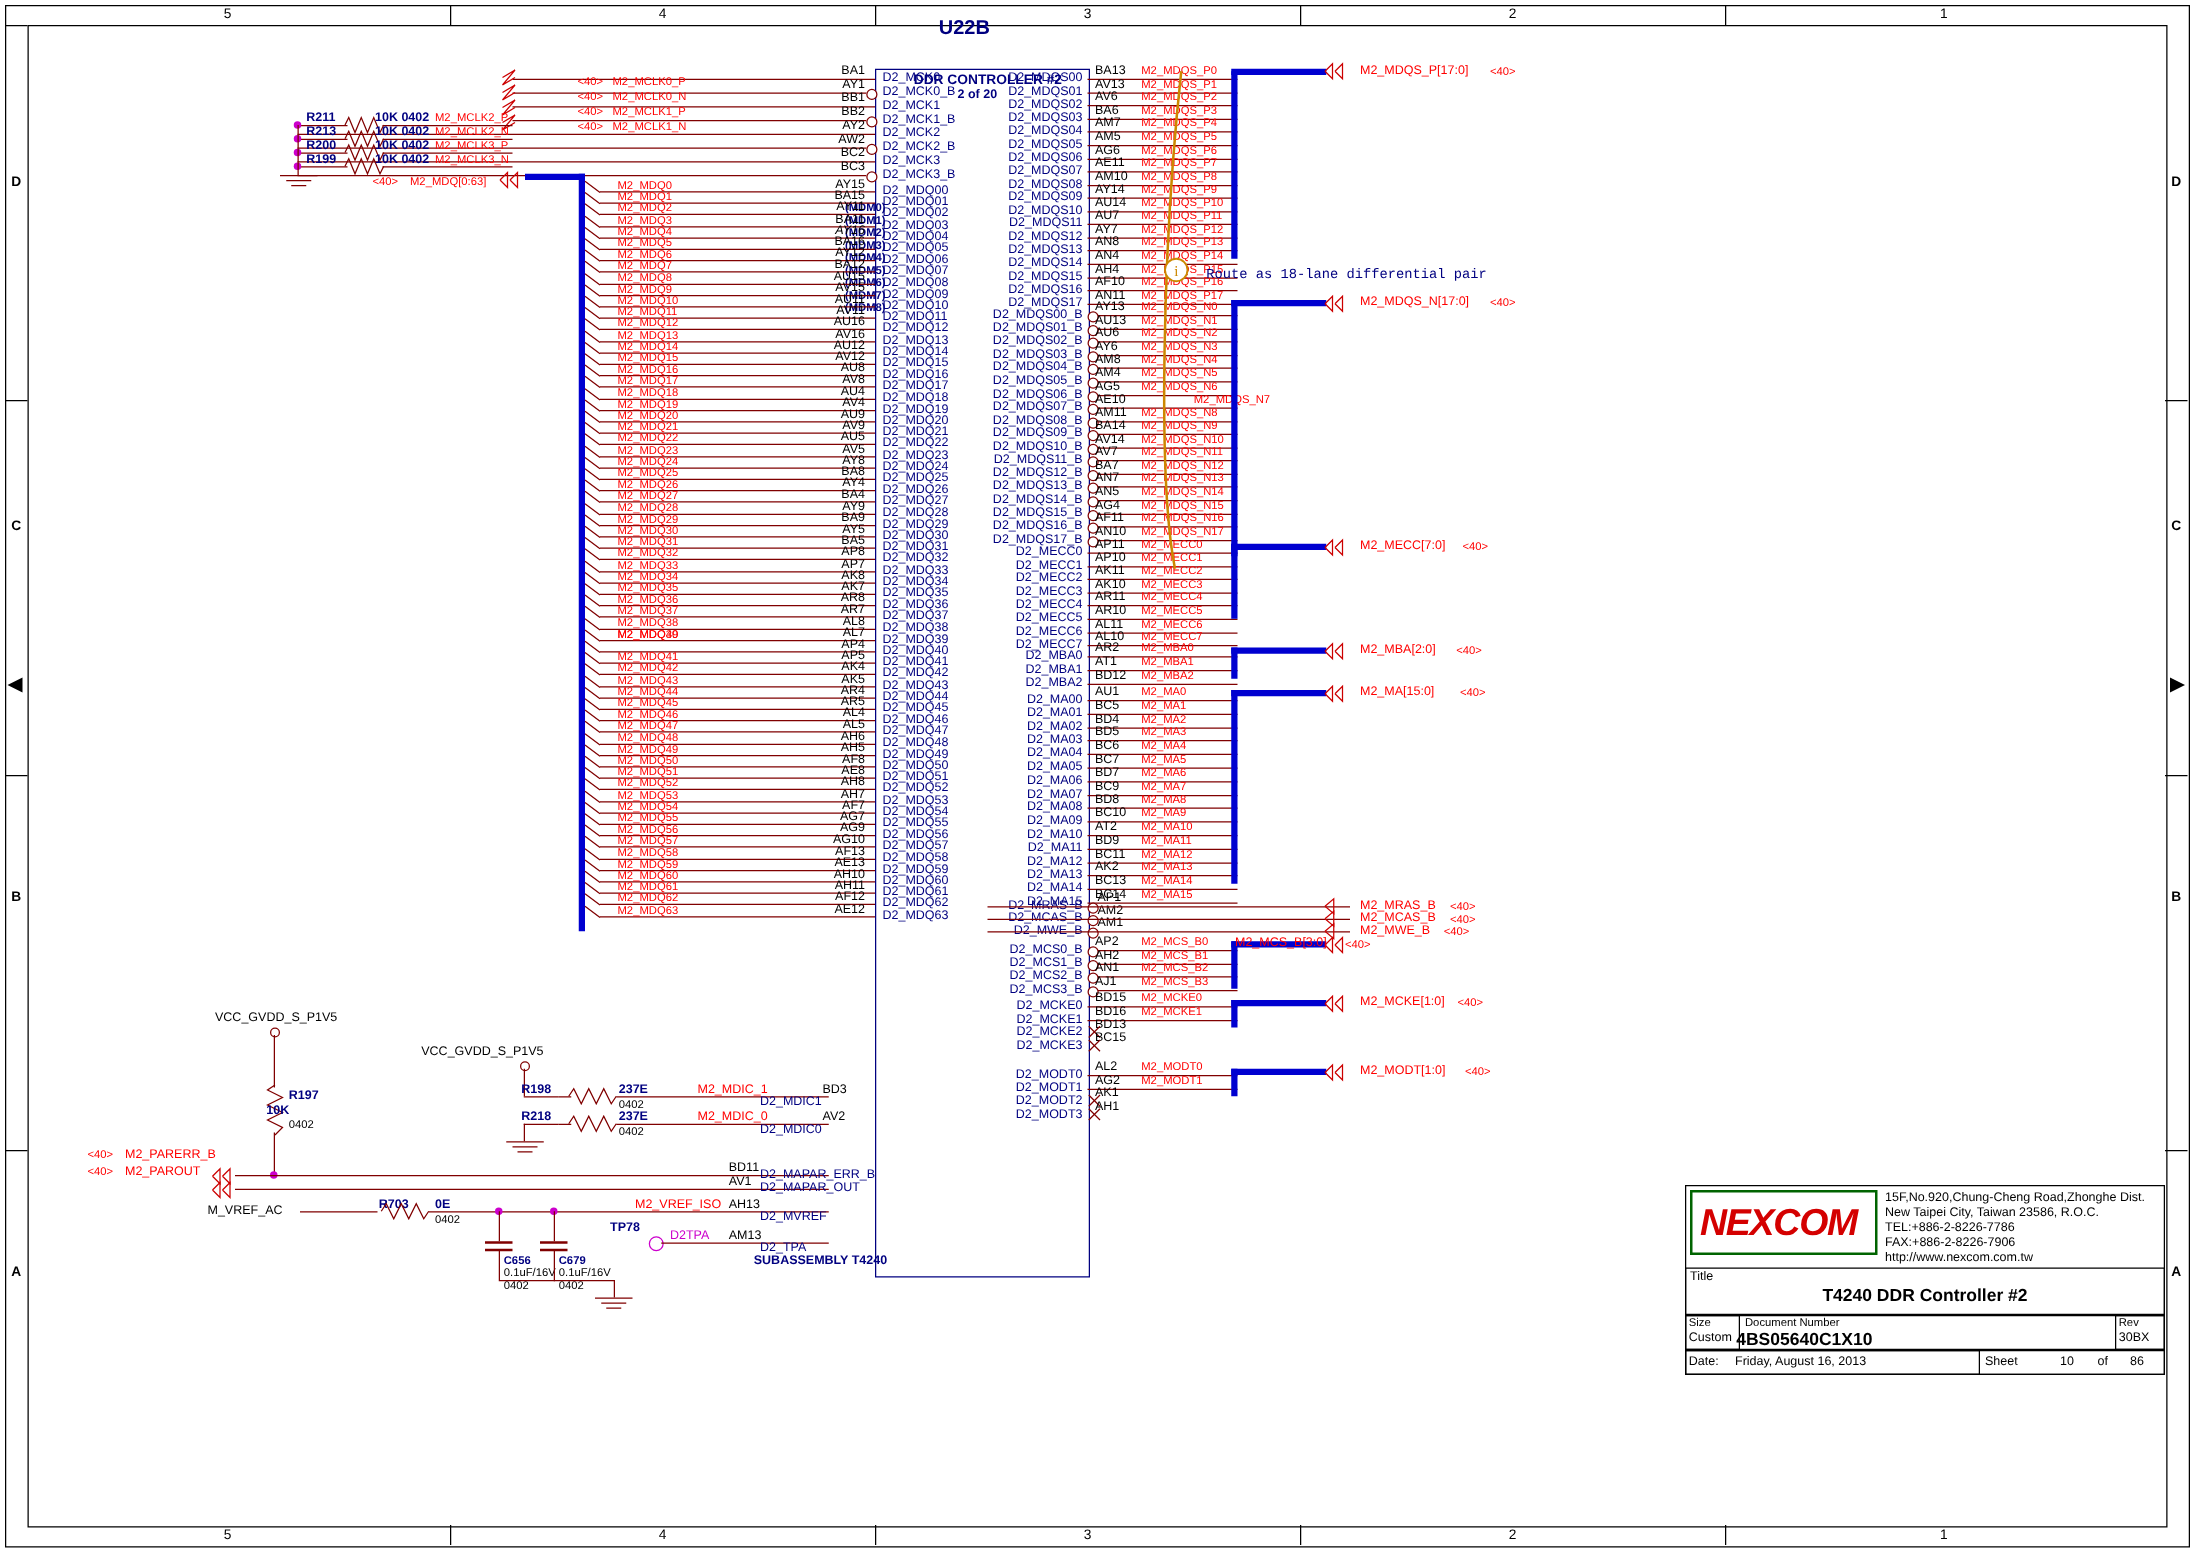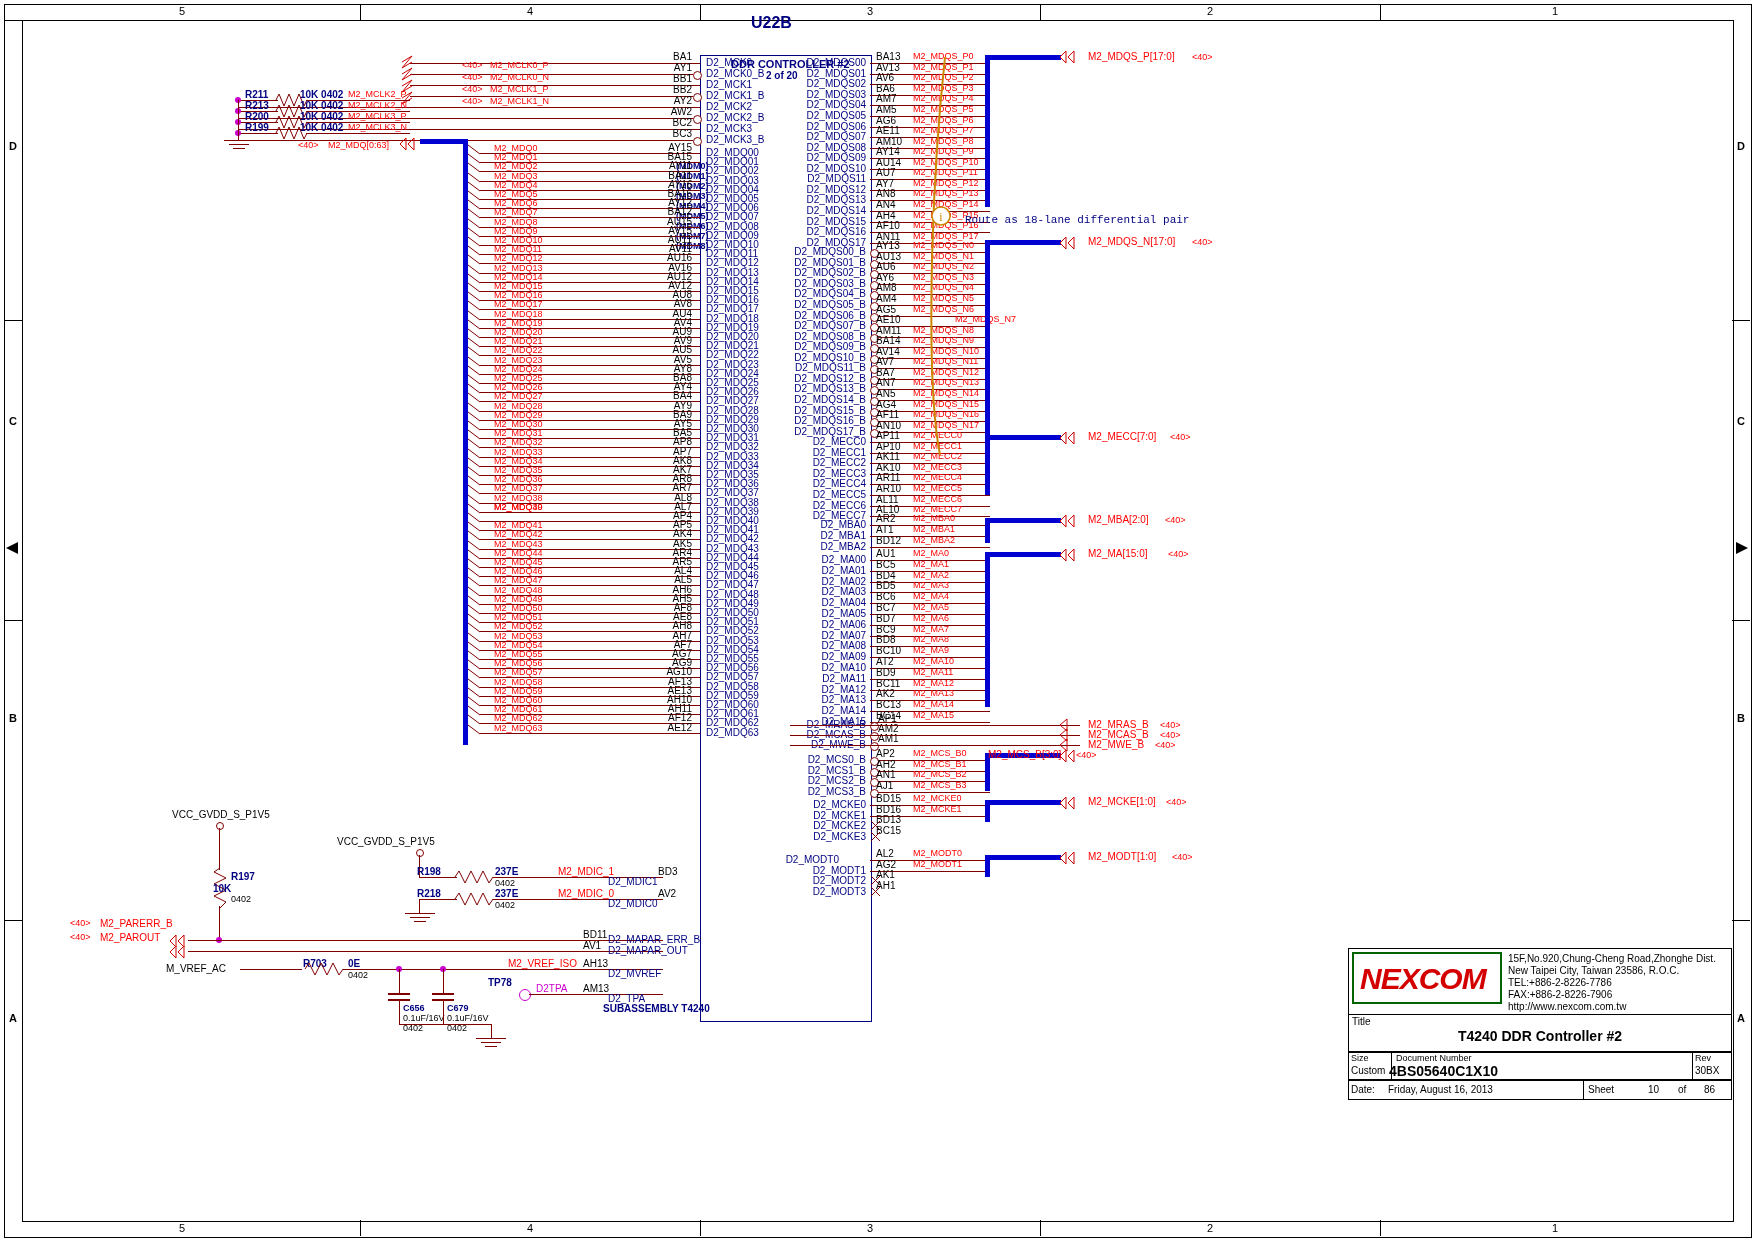--- a/index.html
+++ b/index.html
@@ -988,21 +988,21 @@
       </svg>
       <div class="lbl t10 blue rt" style="left:700px;top:831px;width:166px;">D2_MCKE3</div>
       <div class="lbl t10 blk" style="left:876px;top:825px;">BC15</div>
       <svg style="position:absolute;left:871px;top:832px;width:10px;height:10px;">
             <line x1="0" y1="0" x2="9" y2="9" stroke="#800000" stroke-width="1"></line>
             <line x1="9" y1="0" x2="0" y2="9" stroke="#800000" stroke-width="1"></line>
       </svg>
     </div>
   <div id="modt-rows">
       <div class="wire" style="left:870px;top:860px;width:120px;height:1px;"></div>
-      <div class="lbl t10 blue rt" style="left:700px;top:854px;width:139px;">D2_MODT0</div>
+      <div class="lbl t10 blue rt" style="left:700px;top:854px;width:166px;">D2_MODT0</div>
       <div class="lbl t10 blk" style="left:876px;top:848px;">AL2</div>
       <div class="lbl t9 red" style="left:913px;top:848px;">M2_MODT0</div>
       <div class="wire" style="left:870px;top:871px;width:120px;height:1px;"></div>
       <div class="lbl t10 blue rt" style="left:700px;top:865px;width:166px;">D2_MODT1</div>
       <div class="lbl t10 blk" style="left:876px;top:859px;">AG2</div>
       <div class="lbl t9 red" style="left:913px;top:859px;">M2_MODT1</div>
       <div class="lbl t10 blue rt" style="left:700px;top:875px;width:166px;">D2_MODT2</div>
       <div class="lbl t10 blk" style="left:876px;top:869px;">AK1</div>
       <svg style="position:absolute;left:871px;top:876px;width:10px;height:10px;">
             <line x1="0" y1="0" x2="9" y2="9" stroke="#800000" stroke-width="1"></line>

